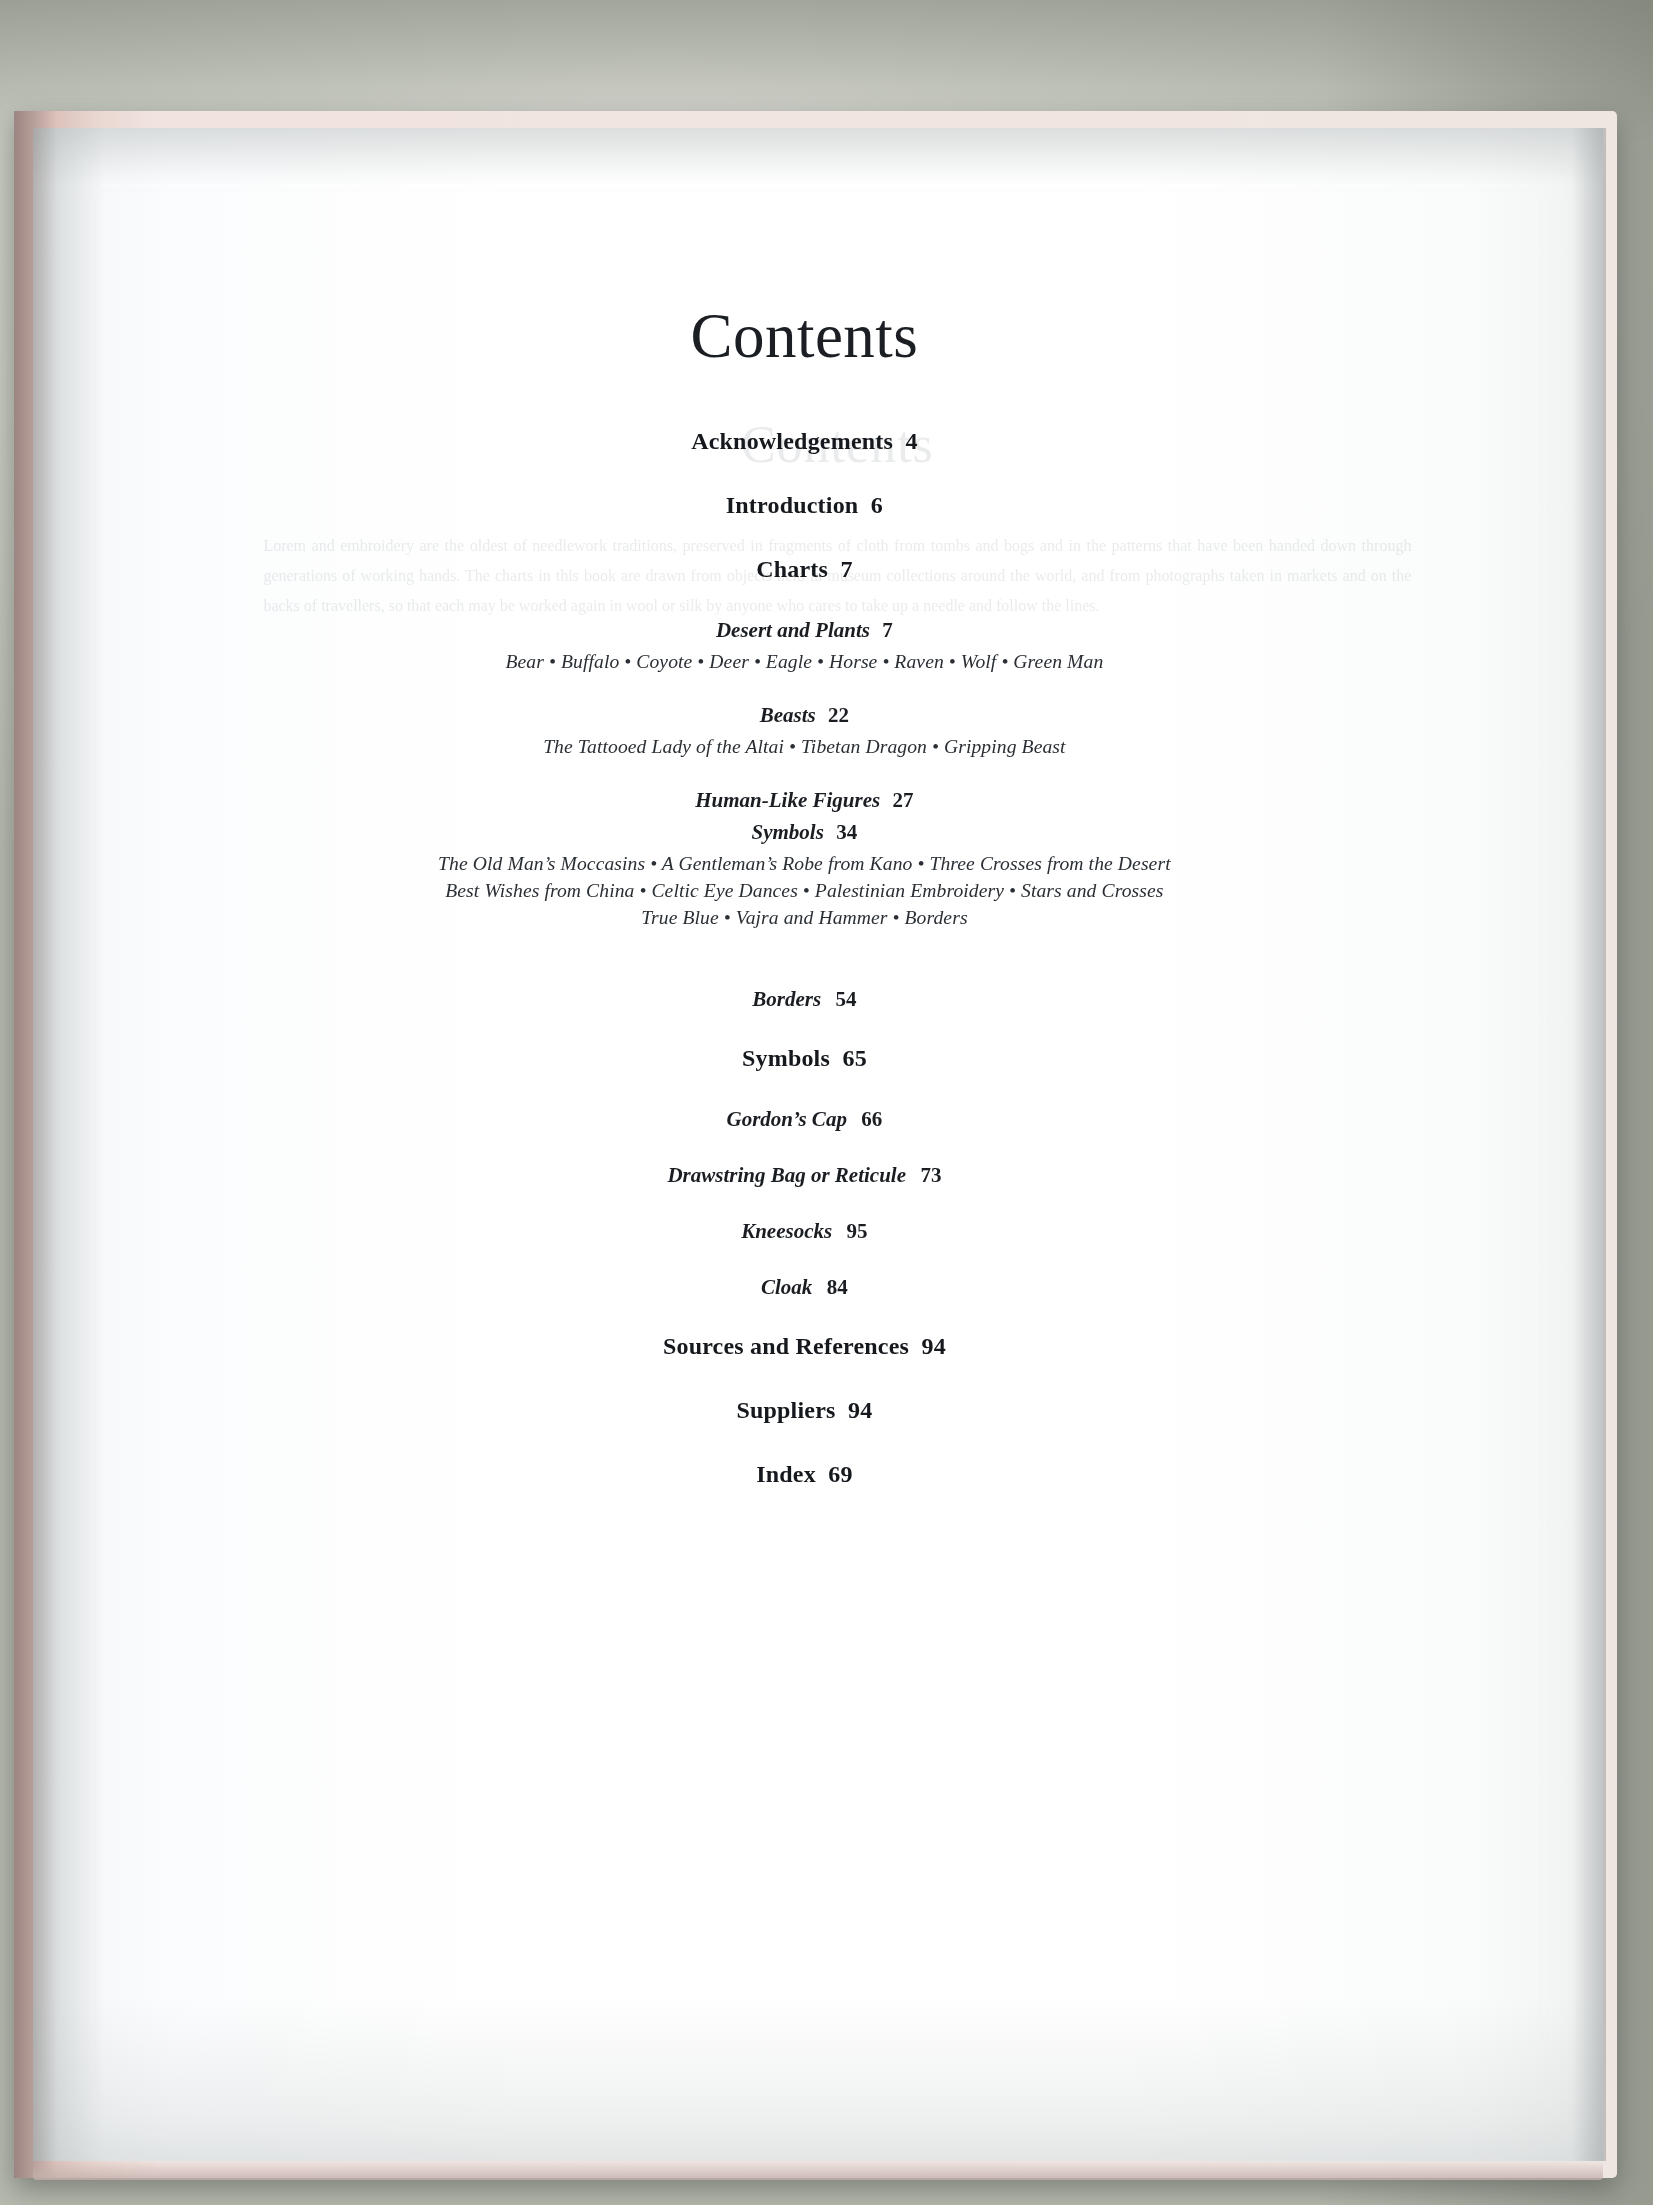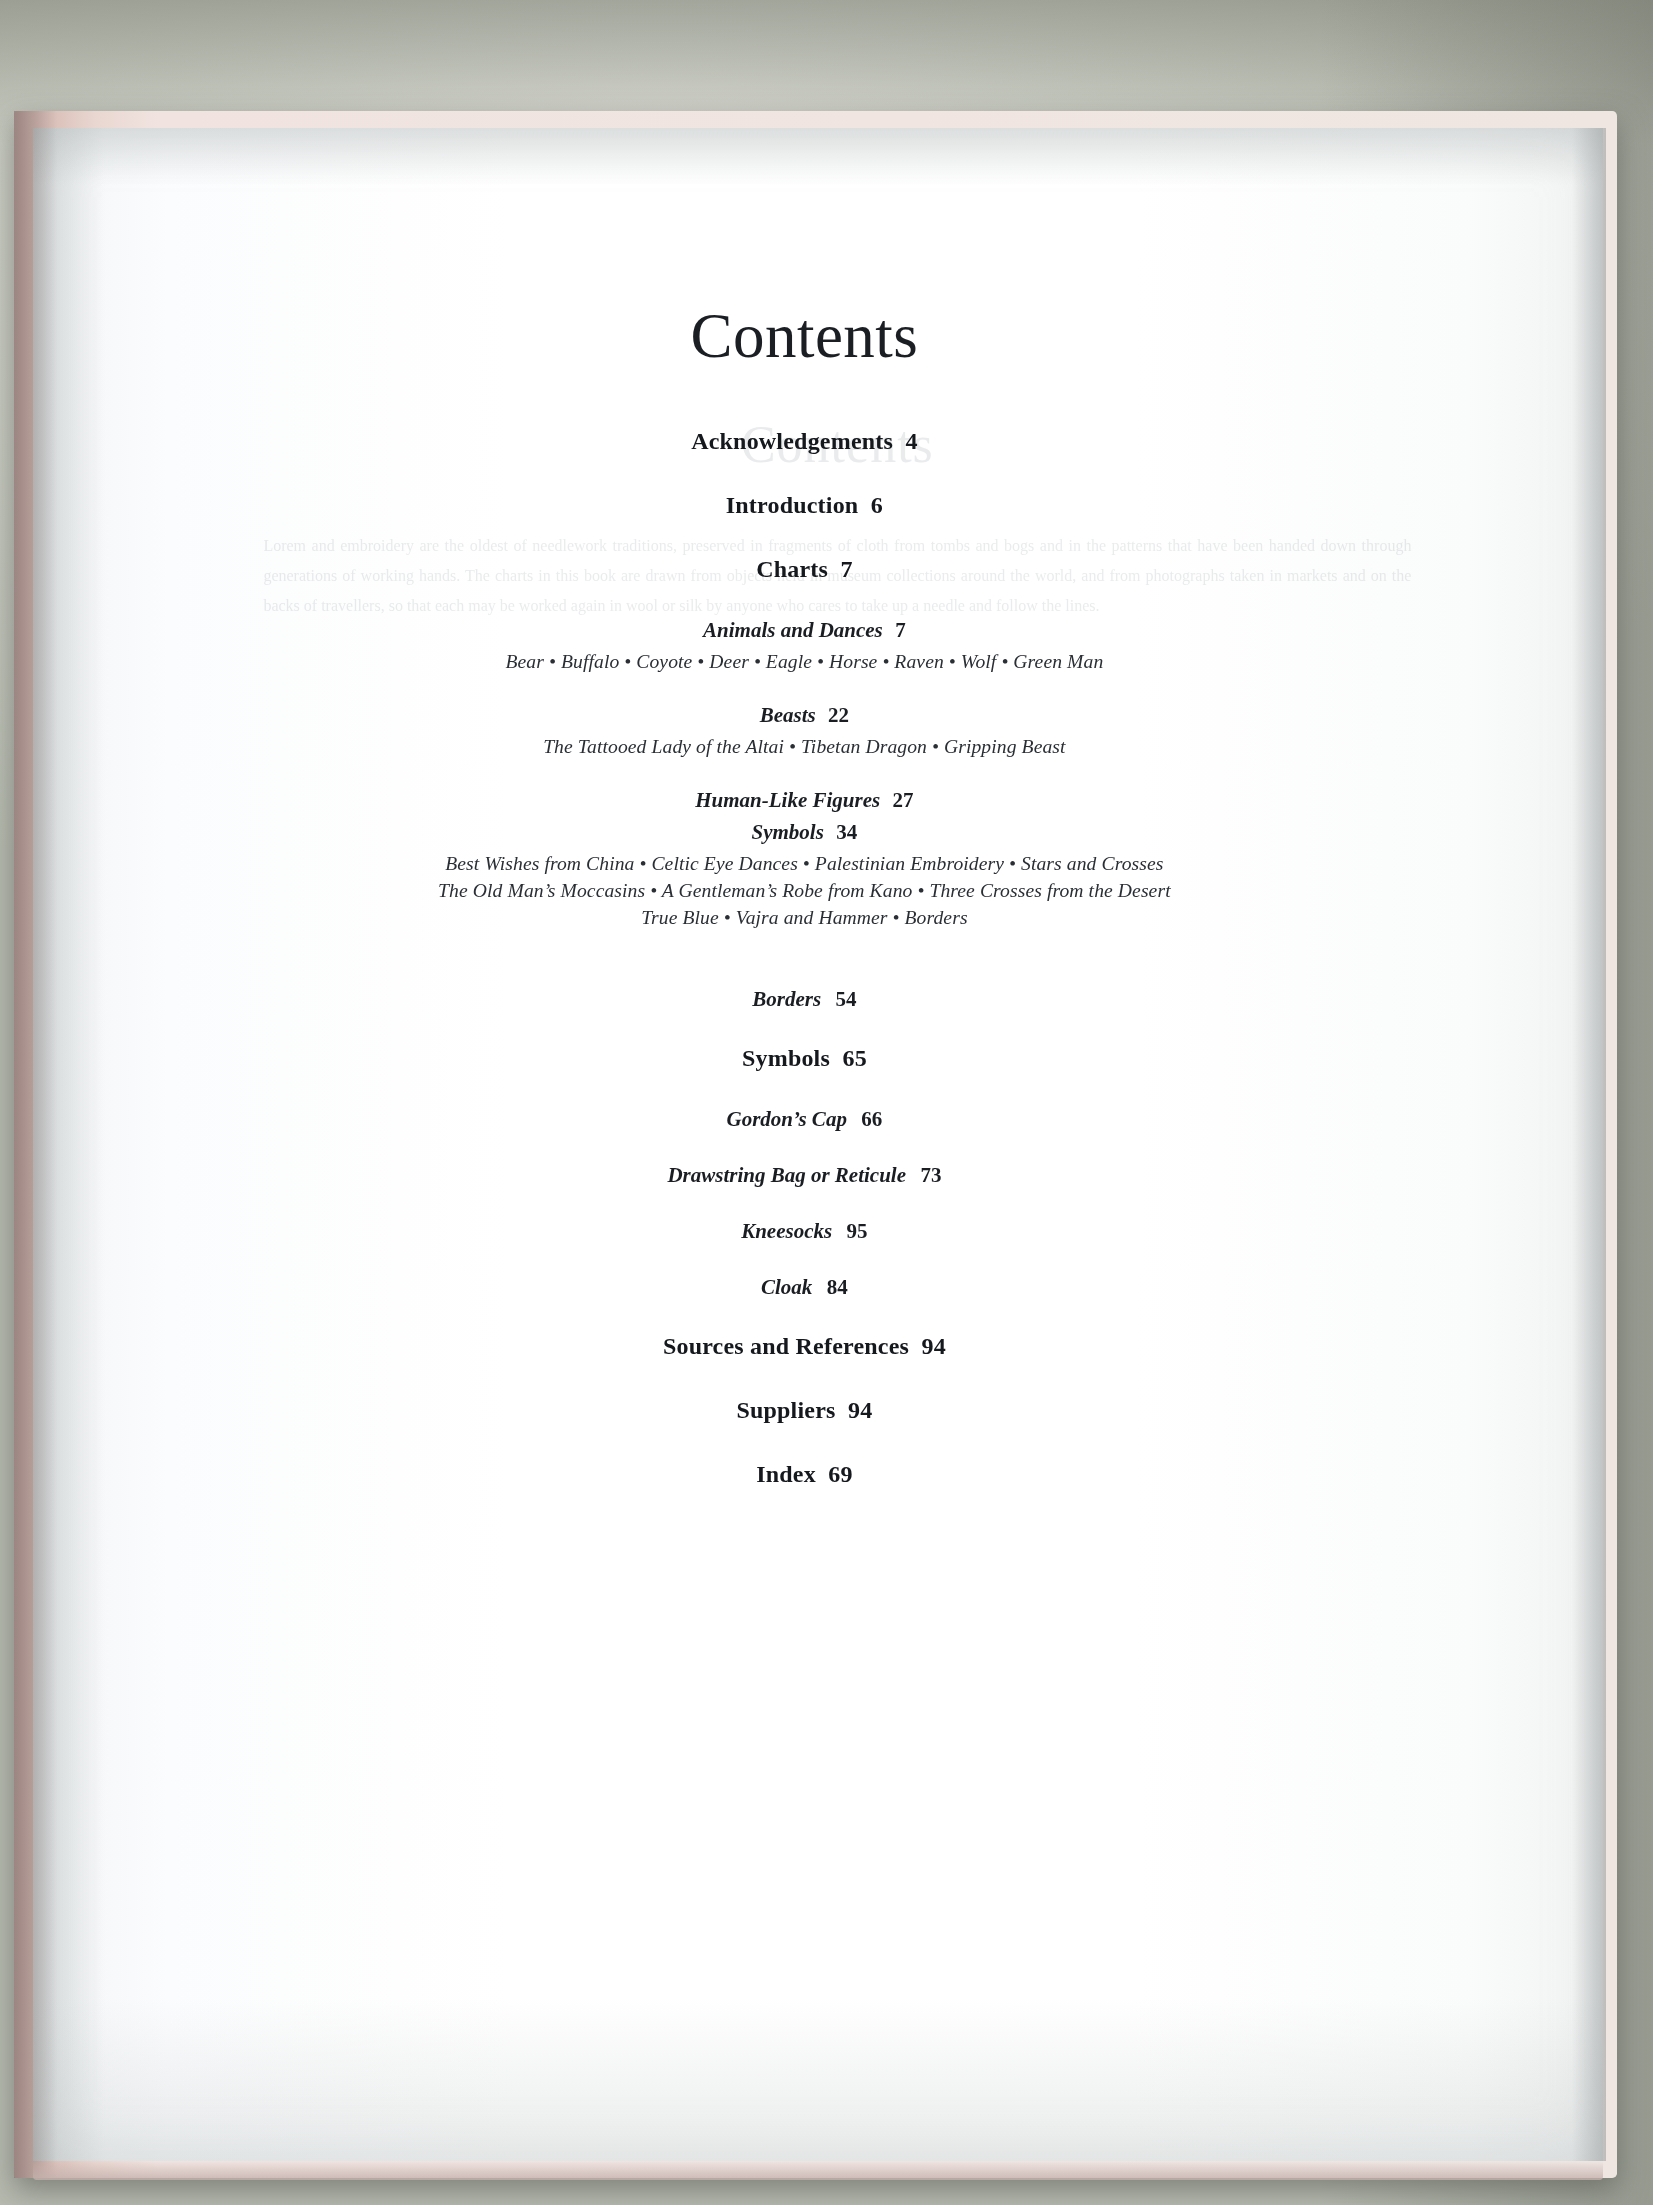--- a/index.html
+++ b/index.html
@@ -216,39 +216,39 @@
 
       <div class="level1">
         <span>Introduction</span><span class="pg">6</span>
       </div>
 
       <div class="level1">
         <span>Charts</span><span class="pg">7</span>
       </div>
 
       <div class="level2">
-        <span>Animals and Dances</span><span class="pg">7</span>
+        <span>Desert and Plants</span><span class="pg">7</span>
       </div>
       <div class="level3">Bear • Buffalo • Coyote • Deer • Eagle • Horse • Raven • Wolf • Green Man</div>
 
       <div class="level2">
         <span>Beasts</span><span class="pg">22</span>
       </div>
       <div class="level3">The Tattooed Lady of the Altai • Tibetan Dragon • Gripping Beast</div>
 
       <div class="level2">
         <span>Human-Like Figures</span><span class="pg">27</span>
       </div>
 
       <div class="level2">
         <span>Symbols</span><span class="pg">34</span>
       </div>
       <div class="level3">
+        <div>The Old Man’s Moccasins • A Gentleman’s Robe from Kano • Three Crosses from the Desert</div>
         <div>Best Wishes from China • Celtic Eye Dances • Palestinian Embroidery • Stars and Crosses</div>
-        <div>The Old Man’s Moccasins • A Gentleman’s Robe from Kano • Three Crosses from the Desert</div>
         <div>True Blue • Vajra and Hammer • Borders</div>
       </div>
 
       <div class="spacer-md"></div>
 
       <div class="level2-proj">
         <span>Borders</span><span class="pg">54</span>
       </div>
 
       <div class="level1">

